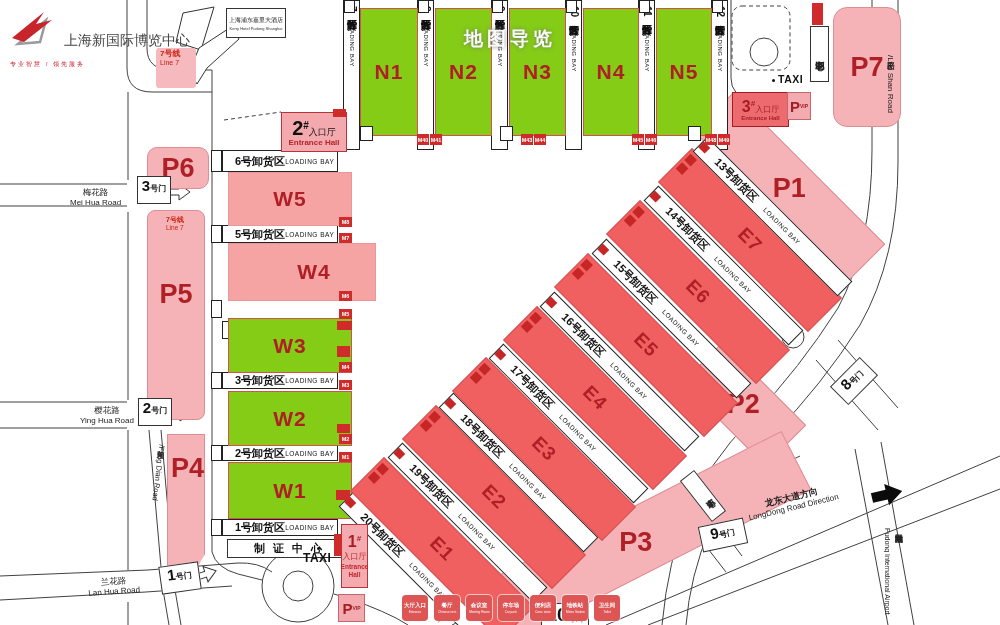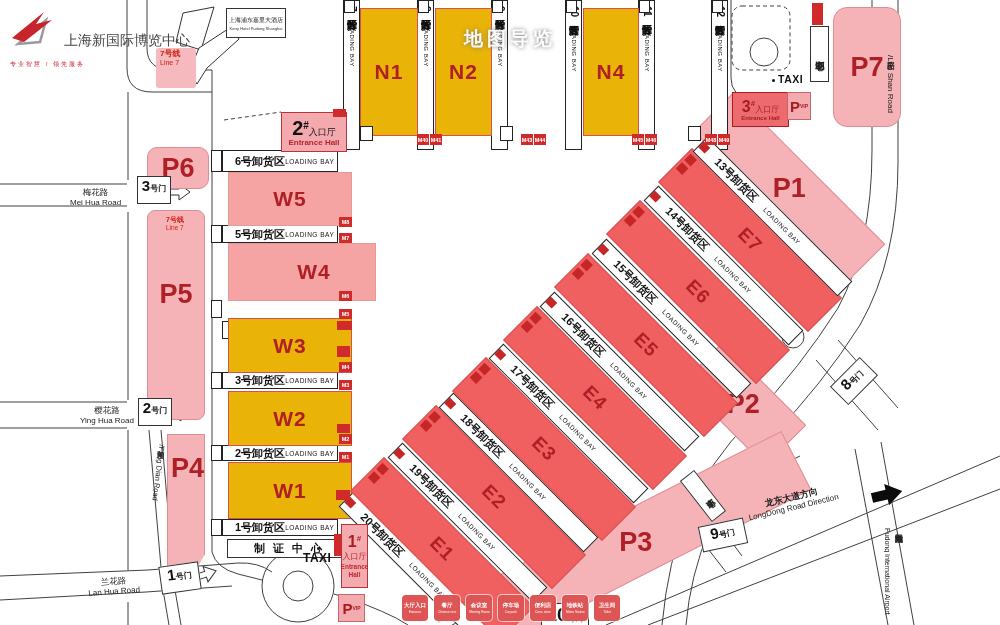--- a/index.html
+++ b/index.html
@@ -1,18 +1,18 @@
 <!DOCTYPE html>
 <html><head>
 <meta charset="utf-8">
 <style>
   html,body{margin:0;padding:0;background:#fff;font-family:"Liberation Sans", sans-serif;}
   #map{position:relative;width:1000px;height:625px;background:#fff;overflow:hidden;}
   .abs{position:absolute;}
-  .hall{background:#eab308;border:1px solid #d84f4f;display:flex;align-items:center;justify-content:center;z-index:3;}
+  .hall{background:#84cc16;border:1px solid #d84f4f;display:flex;align-items:center;justify-content:center;z-index:3;}
   .hall.light{background:#f5a3a3;border-color:#e59a9a;}
   .hlabel{font-weight:bold;color:#ae2026;font-size:21px;letter-spacing:1px;}
   .bayh{background:#fff;border:1px solid #222;display:flex;align-items:center;justify-content:space-between;padding:0 10px 0 12px;z-index:3;box-sizing:border-box;}
   .bayh .cn{font-weight:bold;font-size:11px;color:#111;white-space:nowrap;}
   .bayh .en{font-size:6.5px;color:#111;letter-spacing:.5px;white-space:nowrap;}
   .bayv{background:#fff;border:1px solid #222;display:flex;flex-direction:column;align-items:center;padding-top:5px;gap:9px;z-index:3;box-sizing:border-box;}
   .bayv span{writing-mode:vertical-rl;text-orientation:mixed;}
   .bayv .cn{font-weight:bold;font-size:10px;color:#111;}
   .bayv .en{font-size:6px;color:#111;letter-spacing:.5px;}
   .ehall{transform:rotate(45deg);background:#f06060;border:1px solid #d84f4f;display:flex;align-items:center;justify-content:center;z-index:3;}
@@ -138,22 +138,28 @@
       <span class="cn">12号卸货区</span>
       <span class="en">LOADING BAY</span>
     </div>
 
   <div class="abs hall" style="left:360px;top:8px;width:56px;height:126px;">
       <span class="hlabel">N1</span>
     </div>
   <div class="abs hall" style="left:435px;top:8px;width:55px;height:126px;">
       <span class="hlabel">N2</span>
     </div>
+  <div class="abs hall" style="left:509px;top:8px;width:55px;height:126px;">
+      <span class="hlabel">N3</span>
+    </div>
   <div class="abs hall" style="left:583px;top:8px;width:54px;height:126px;">
       <span class="hlabel">N4</span>
+    </div>
+  <div class="abs hall" style="left:656px;top:8px;width:54px;height:126px;">
+      <span class="hlabel">N5</span>
     </div>
 
   <div class="abs wtab" style="left:344px;top:0;width:11px;height:13px;"></div>
   <div class="abs wtab" style="left:418px;top:0;width:11px;height:13px;"></div>
   <div class="abs wtab" style="left:492px;top:0;width:11px;height:13px;"></div>
   <div class="abs wtab" style="left:566px;top:0;width:11px;height:13px;"></div>
   <div class="abs wtab" style="left:639px;top:0;width:11px;height:13px;"></div>
   <div class="abs wtab" style="left:712px;top:0;width:11px;height:13px;"></div>
   <div class="abs wtab" style="left:360px;top:126px;width:13px;height:15px;z-index:4;"></div>
   <div class="abs wtab" style="left:500px;top:126px;width:13px;height:15px;z-index:4;"></div>

